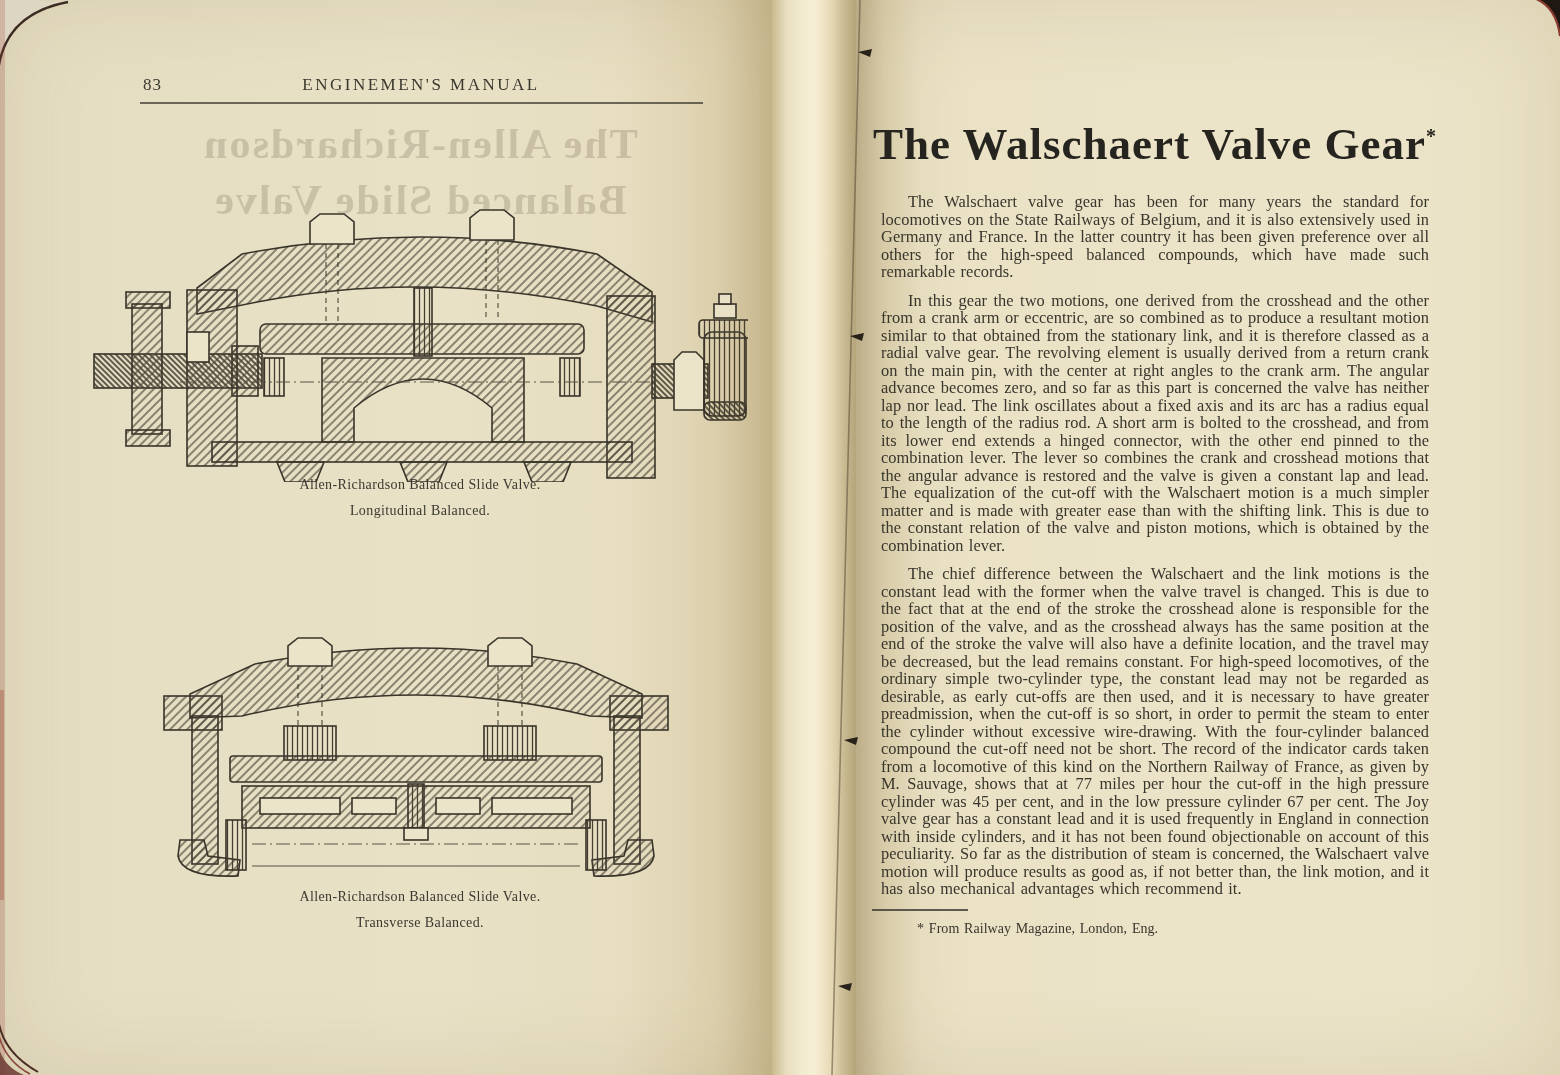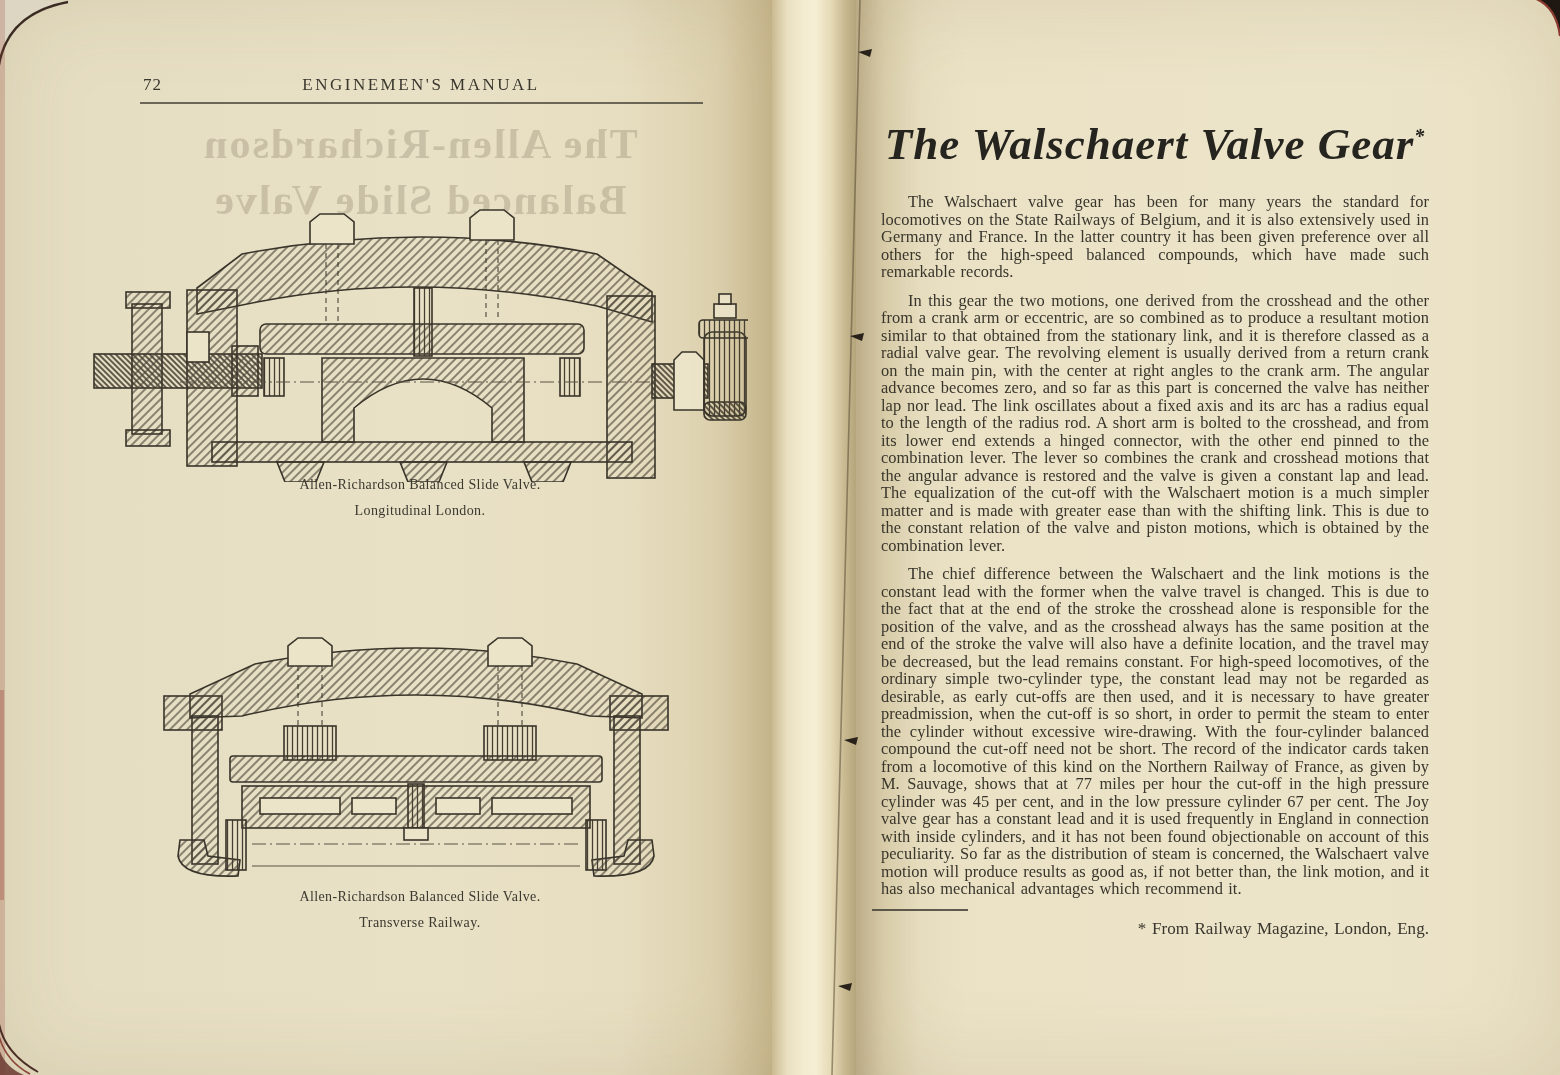--- a/index.html
+++ b/index.html
@@ -46,42 +46,42 @@
     color:rgba(128,120,97,0.30);filter:blur(0.6px);
   }
   .figure{position:absolute;}
   .caption{
     position:absolute;left:120px;width:600px;text-align:center;
     font-size:14px;line-height:26px;color:#3b382f;letter-spacing:.4px;
   }
   .rp-title{
     position:absolute;left:6px;top:118px;width:586px;margin:0;
     text-align:center;font-size:45px;font-weight:bold;color:#26241f;
-    letter-spacing:1px;white-space:nowrap;font-style:italic;
+    letter-spacing:1px;white-space:nowrap;
   }
   .rp-title sup{font-size:20px;}
   .rp-body{
     position:absolute;left:14px;top:182px;width:570px;
     font-size:16.4px;line-height:17.5px;color:#38352c;
     text-align:justify;letter-spacing:.05px;word-spacing:1.2px;
   }
   .rp-body p{margin:11px;text-indent:27px;}
   .fn-rule{width:96px;height:2px;background:#45423a;margin:6px 0 0 2px;opacity:.85;}
-  .footnote{margin-top:7px !important;font-size:17px;line-height:22px;text-indent:36px !important;text-align:right;}
+  .footnote{margin-top:7px !important;font-size:14px;line-height:22px;text-indent:36px !important;text-align:left;}
 
   
   .overlay{position:absolute;inset:0;pointer-events:none;}
 </style>
 </head>
 <body>
 
 <div style="position:absolute;inset:0;">
 
   <div class="page page-left">
-    <div class="lp-pagenum">72</div>
+    <div class="lp-pagenum">83</div>
     <div class="lp-header">ENGINEMEN'S MANUAL</div>
     <div class="lp-rule"></div>
 
     <div class="bleed">
       <div>The Allen-Richardson</div>
       <div>Balanced Slide Valve</div>
     </div>
 
     <svg class="figure" style="left:92px;top:192px;" width="656" height="290" viewBox="0 0 656 290">
       <defs>
@@ -136,21 +136,21 @@
         <rect x="612" y="210" width="42" height="18" rx="6" fill="url(#hB)"></rect>
         <rect x="612" y="140" width="42" height="84" rx="8" fill="url(#hV)"></rect>
         <rect x="607" y="128" width="52" height="18" rx="4" fill="url(#hV)"></rect>
         <rect x="622" y="112" width="22" height="14" fill="#ece4c9"></rect>
         <rect x="627" y="102" width="12" height="10" fill="#ece4c9"></rect>
       </g>
     </svg>
 
     <div class="caption" style="top:472px;">
       <div>Allen-Richardson Balanced Slide Valve.</div>
-      <div>Longitudinal London.</div>
+      <div>Longitudinal Balanced.</div>
     </div>
 
     <svg class="figure" style="left:160px;top:608px;" width="512" height="272" viewBox="0 0 512 272">
       <defs>
         <pattern id="hA2" width="6" height="6" patternUnits="userSpaceOnUse" patternTransform="rotate(45)">
           <line x1="3" y1="0" x2="3" y2="6" stroke="#4a4436" stroke-width="1.2"></line>
         </pattern>
         <pattern id="hV2" width="5" height="5" patternUnits="userSpaceOnUse">
           <line x1="2.5" y1="0" x2="2.5" y2="5" stroke="#463f31" stroke-width="1.3"></line>
         </pattern>
@@ -188,21 +188,21 @@
         <rect x="66" y="212" width="20" height="50" fill="url(#hV2)"></rect>
         <rect x="426" y="212" width="20" height="50" fill="url(#hV2)"></rect>
 
         <line x1="92" y1="236" x2="420" y2="236" stroke="#5a5344" stroke-width="1" stroke-dasharray="14 4 2 4"></line>
         <line x1="92" y1="258" x2="420" y2="258" stroke="#5a5344" stroke-width="1" stroke-dasharray="2 0 40 0"></line>
       </g>
     </svg>
 
     <div class="caption" style="top:884px;">
       <div>Allen-Richardson Balanced Slide Valve.</div>
-      <div>Transverse Railway.</div>
+      <div>Transverse Balanced.</div>
     </div>
   </div>
 
   <div class="gutter"></div>
 
   <div class="page page-right">
     <h1 class="rp-title"><span>The Walschaert Valve Gear</span><sup>*</sup></h1>
 
     <div class="rp-body">
       <p>The Walschaert valve gear has been for many years the standard for locomotives on the State Railways of Belgium, and it is also extensively used in Germany and France. In the latter country it has been given preference over all others for the high-speed balanced compounds, which have made such remarkable records.</p>

